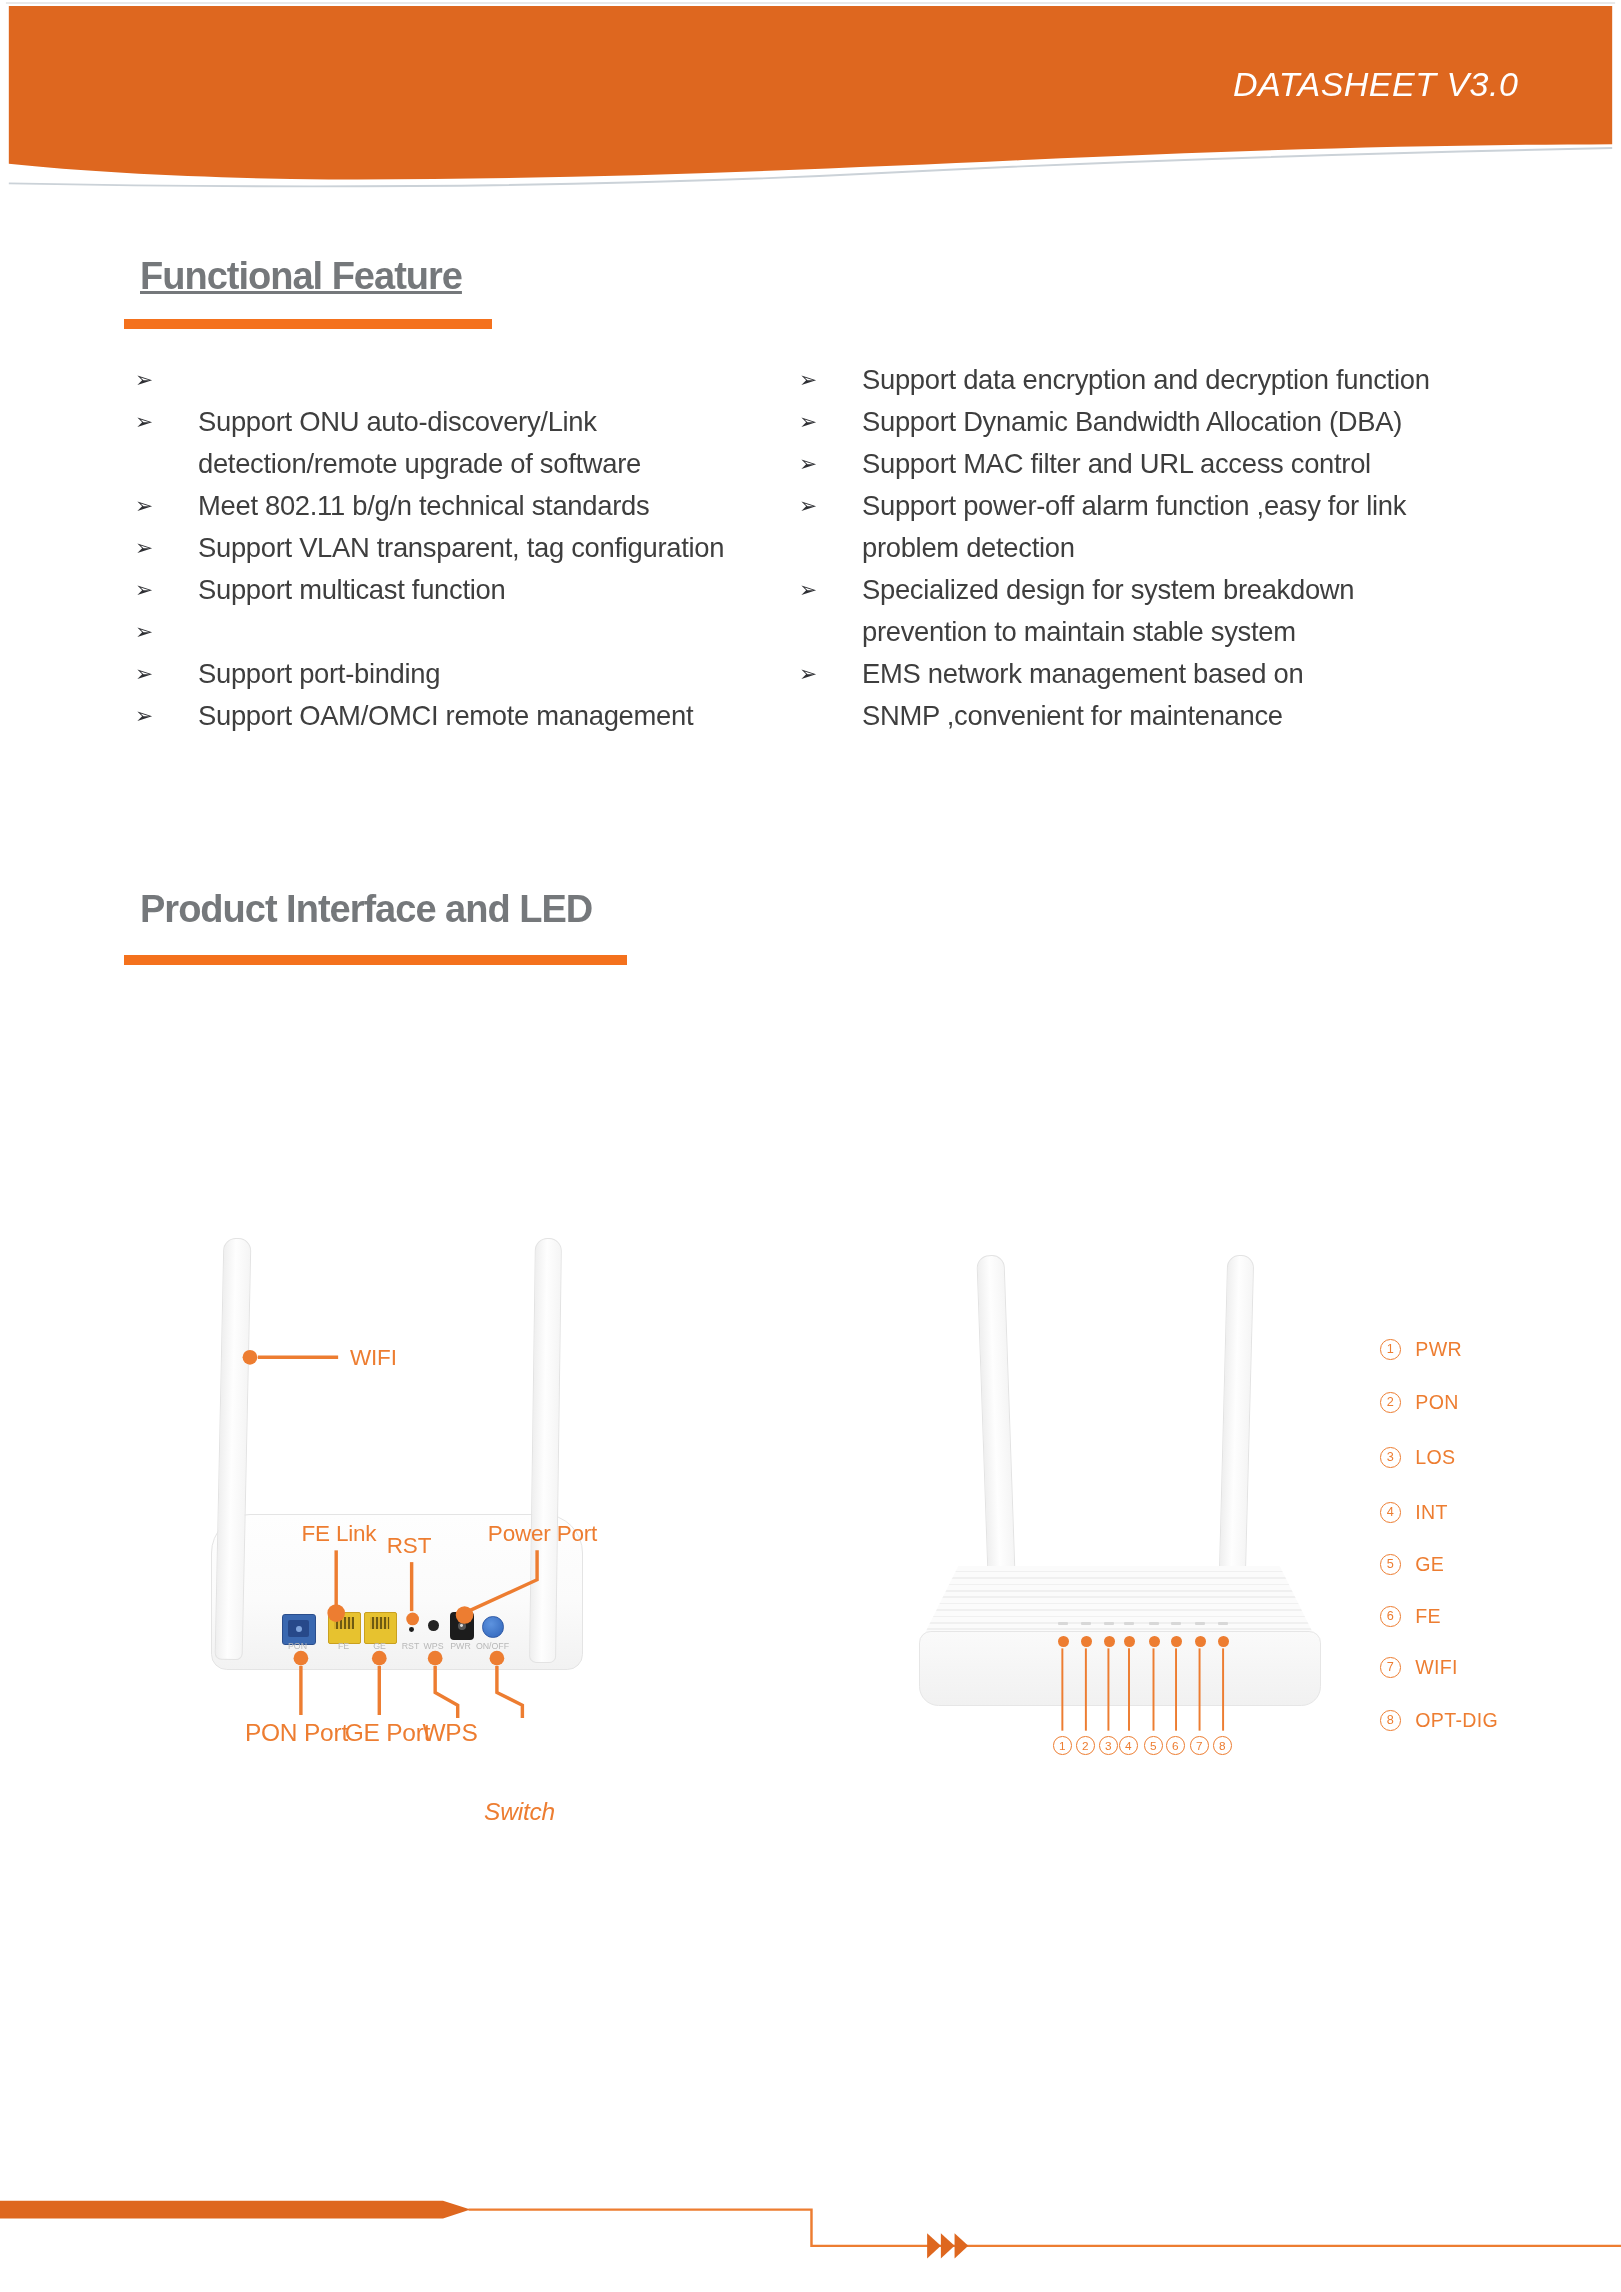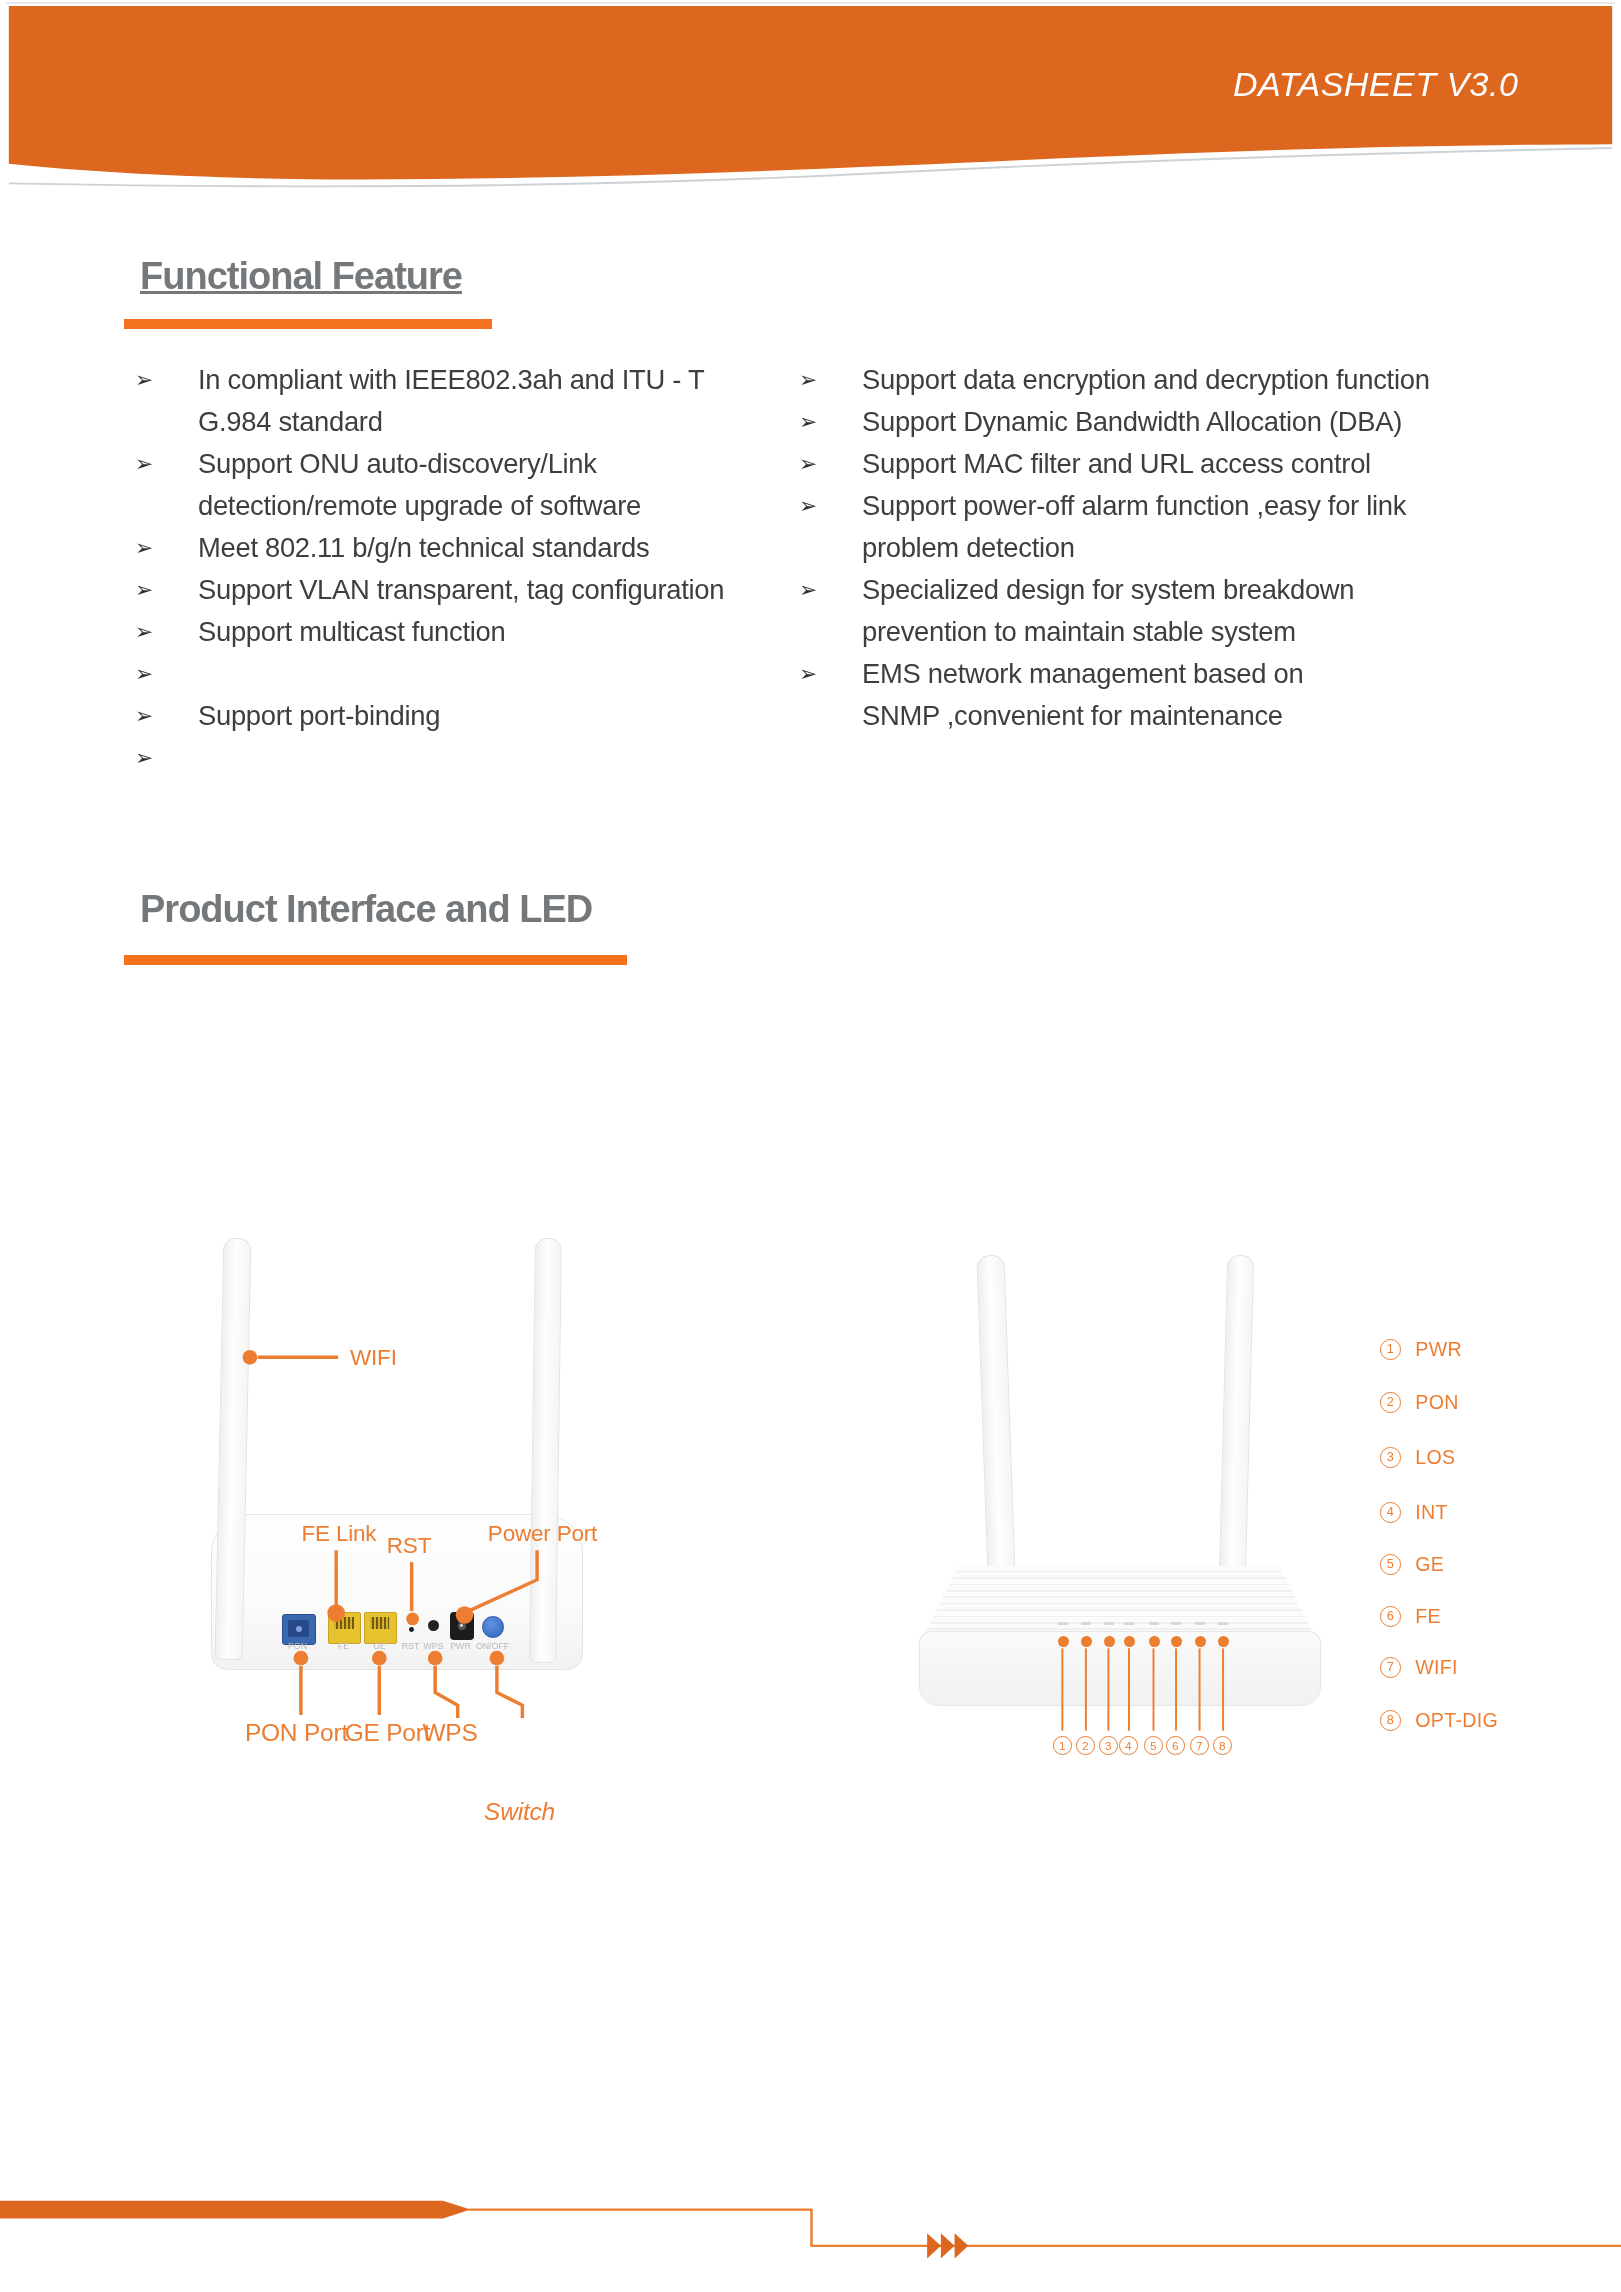--- a/index.html
+++ b/index.html
@@ -80,22 +80,20 @@
     <line x1="6" y1="3" x2="1648" y2="3" stroke="#E2E2E2" stroke-width="1.5"></line>
   </svg>
   <div class="version-text">DATASHEET V3.0</div>
 
   <div class="section-title" style="top:255px;text-decoration:underline;">Functional Feature</div>
   <div class="title-underline" style="top:319px;width:368px;"></div>
 
   <div class="feat-col" style="left:135px;width:647px;">
     <div class="feat-item">
       <span class="feat-bullet">➢</span>
-      <span class="feat-text">In compliant with IEEE802.3ah and ITU - T
-G.984 standard</span>
     </div>
     <div class="feat-item">
       <span class="feat-bullet">➢</span>
       <span class="feat-text">Support ONU auto-discovery/Link
 detection/remote upgrade of software</span>
     </div>
     <div class="feat-item">
       <span class="feat-bullet">➢</span>
       <span class="feat-text">Meet 802.11 b/g/n technical standards</span>
     </div>
@@ -109,20 +107,21 @@
     </div>
     <div class="feat-item">
       <span class="feat-bullet">➢</span>
     </div>
     <div class="feat-item">
       <span class="feat-bullet">➢</span>
       <span class="feat-text">Support port-binding</span>
     </div>
     <div class="feat-item">
       <span class="feat-bullet">➢</span>
+      <span class="feat-text">Support OAM/OMCI remote management</span>
     </div>
   </div>
 
   <div class="feat-col" style="left:799px;width:686px;">
     <div class="feat-item">
       <span class="feat-bullet">➢</span>
       <span class="feat-text">Support data encryption and decryption function</span>
     </div>
     <div class="feat-item">
       <span class="feat-bullet">➢</span>

